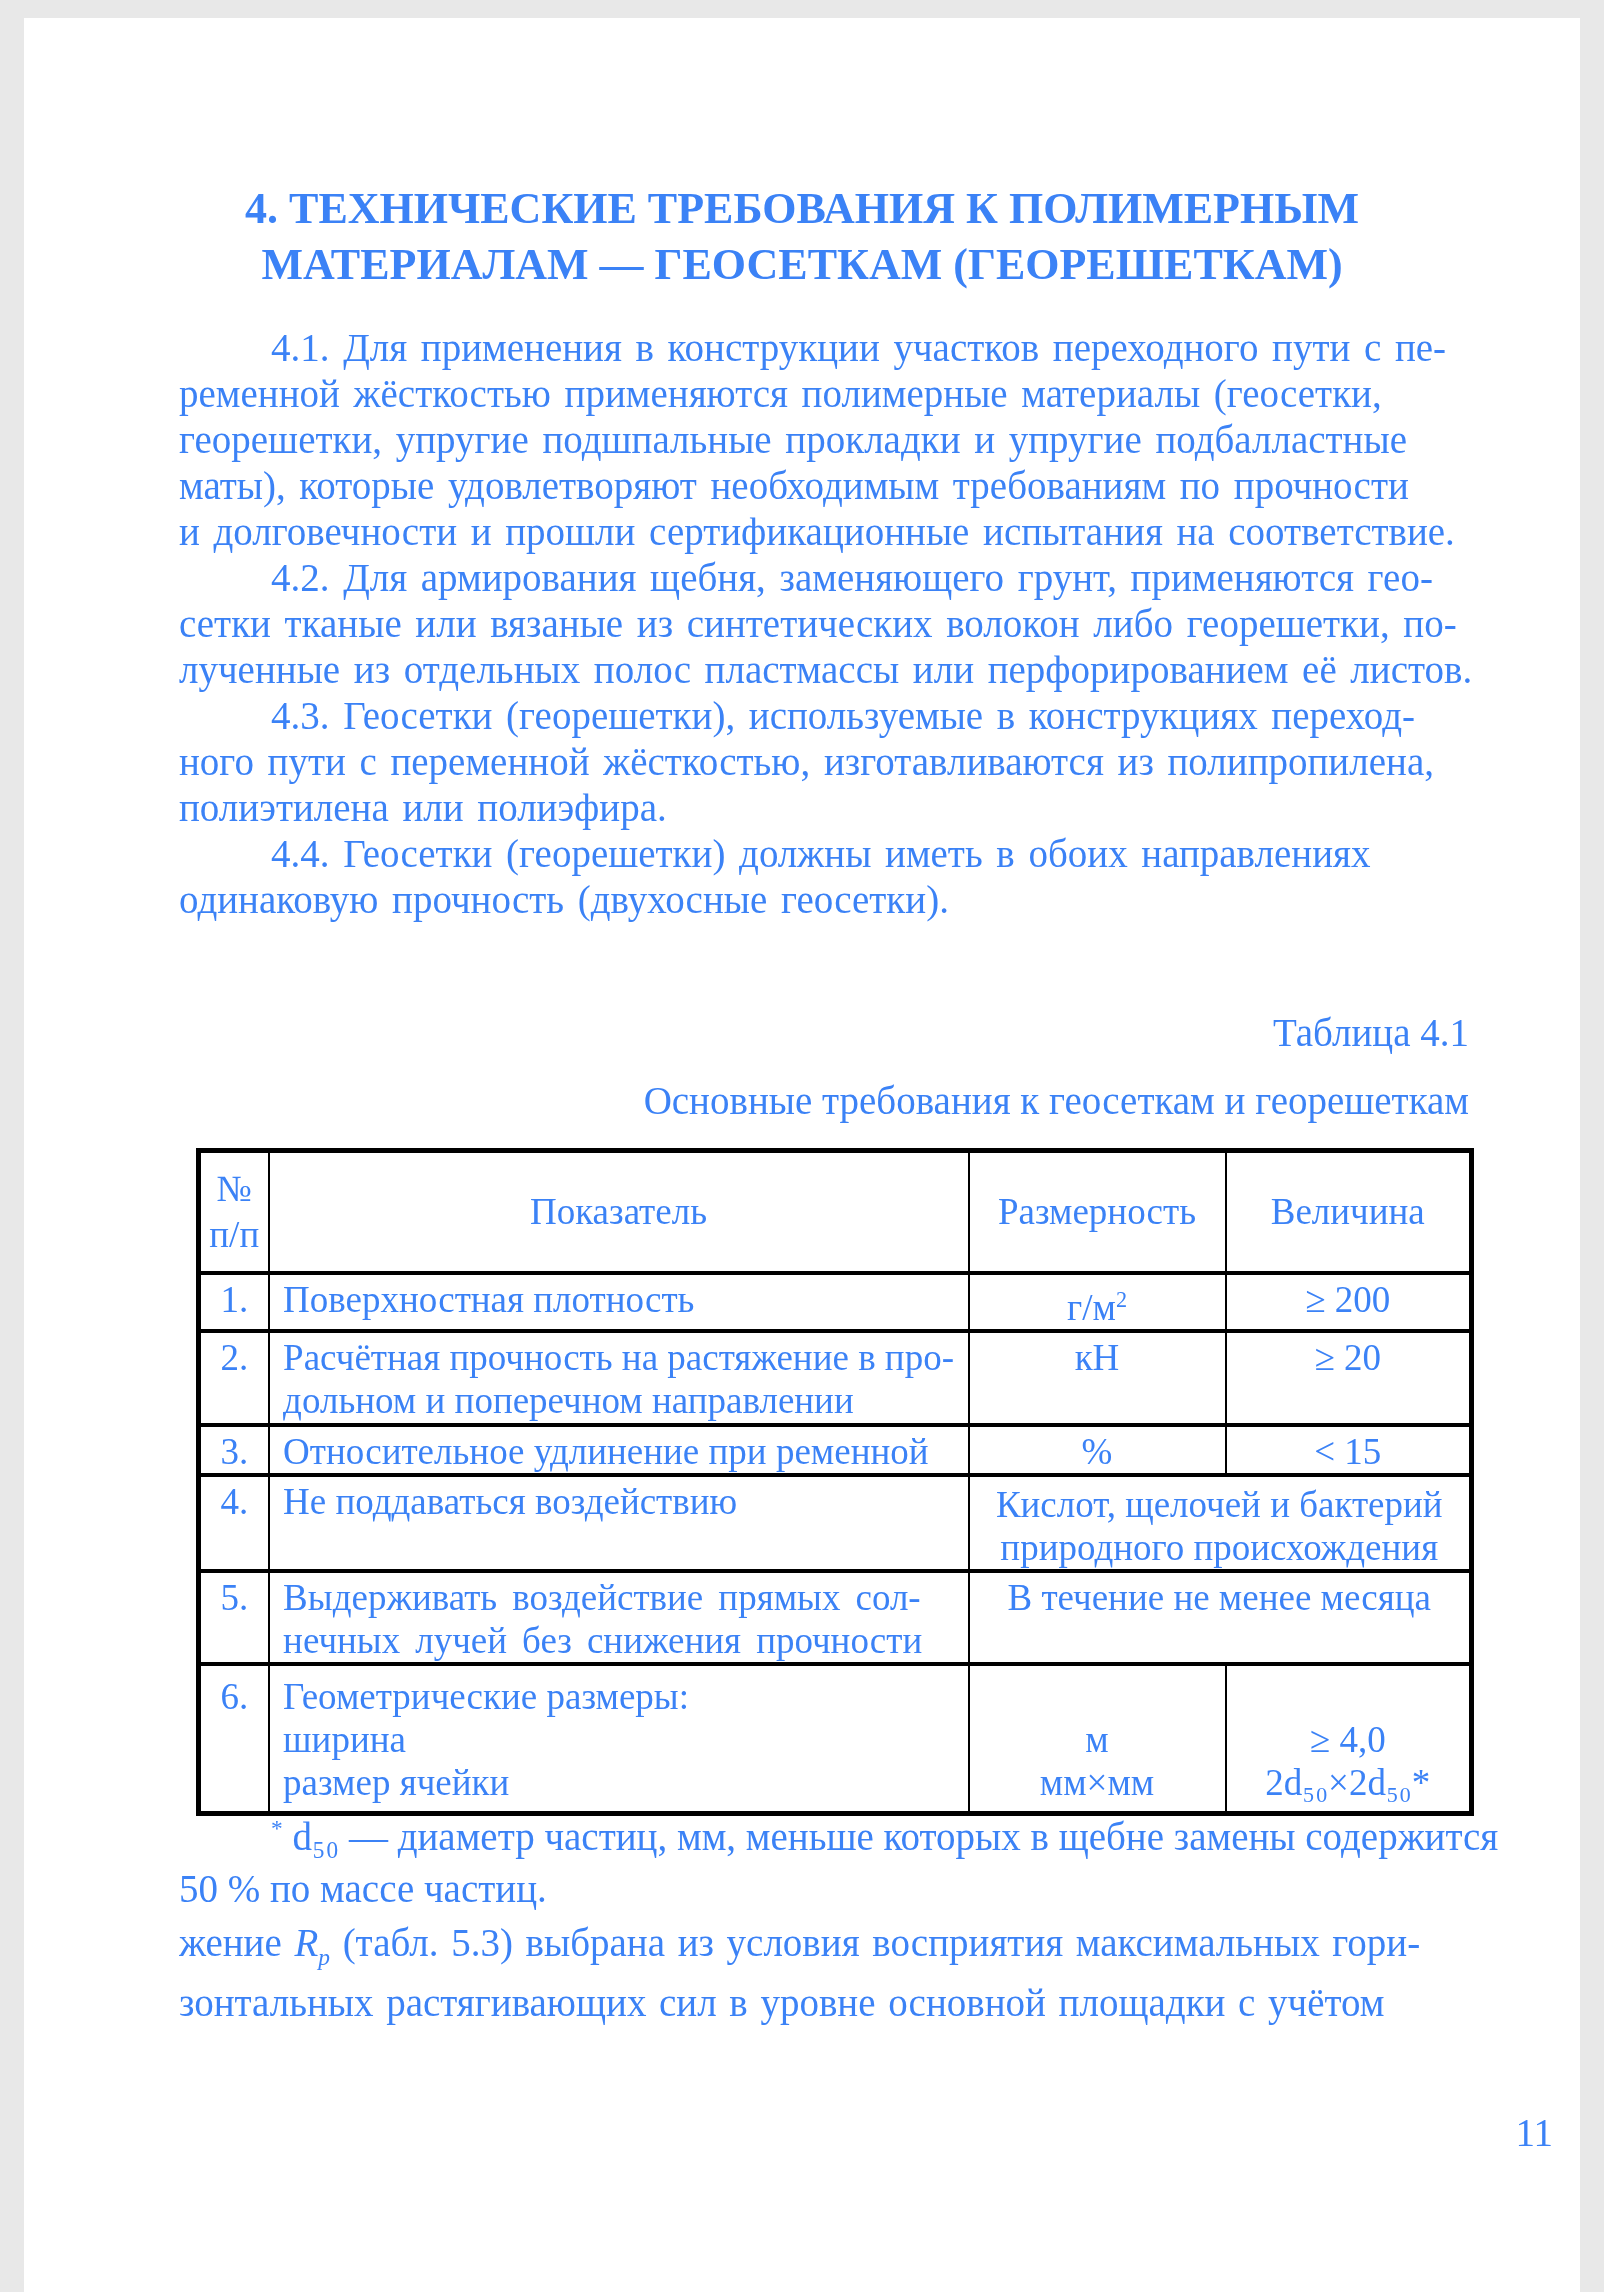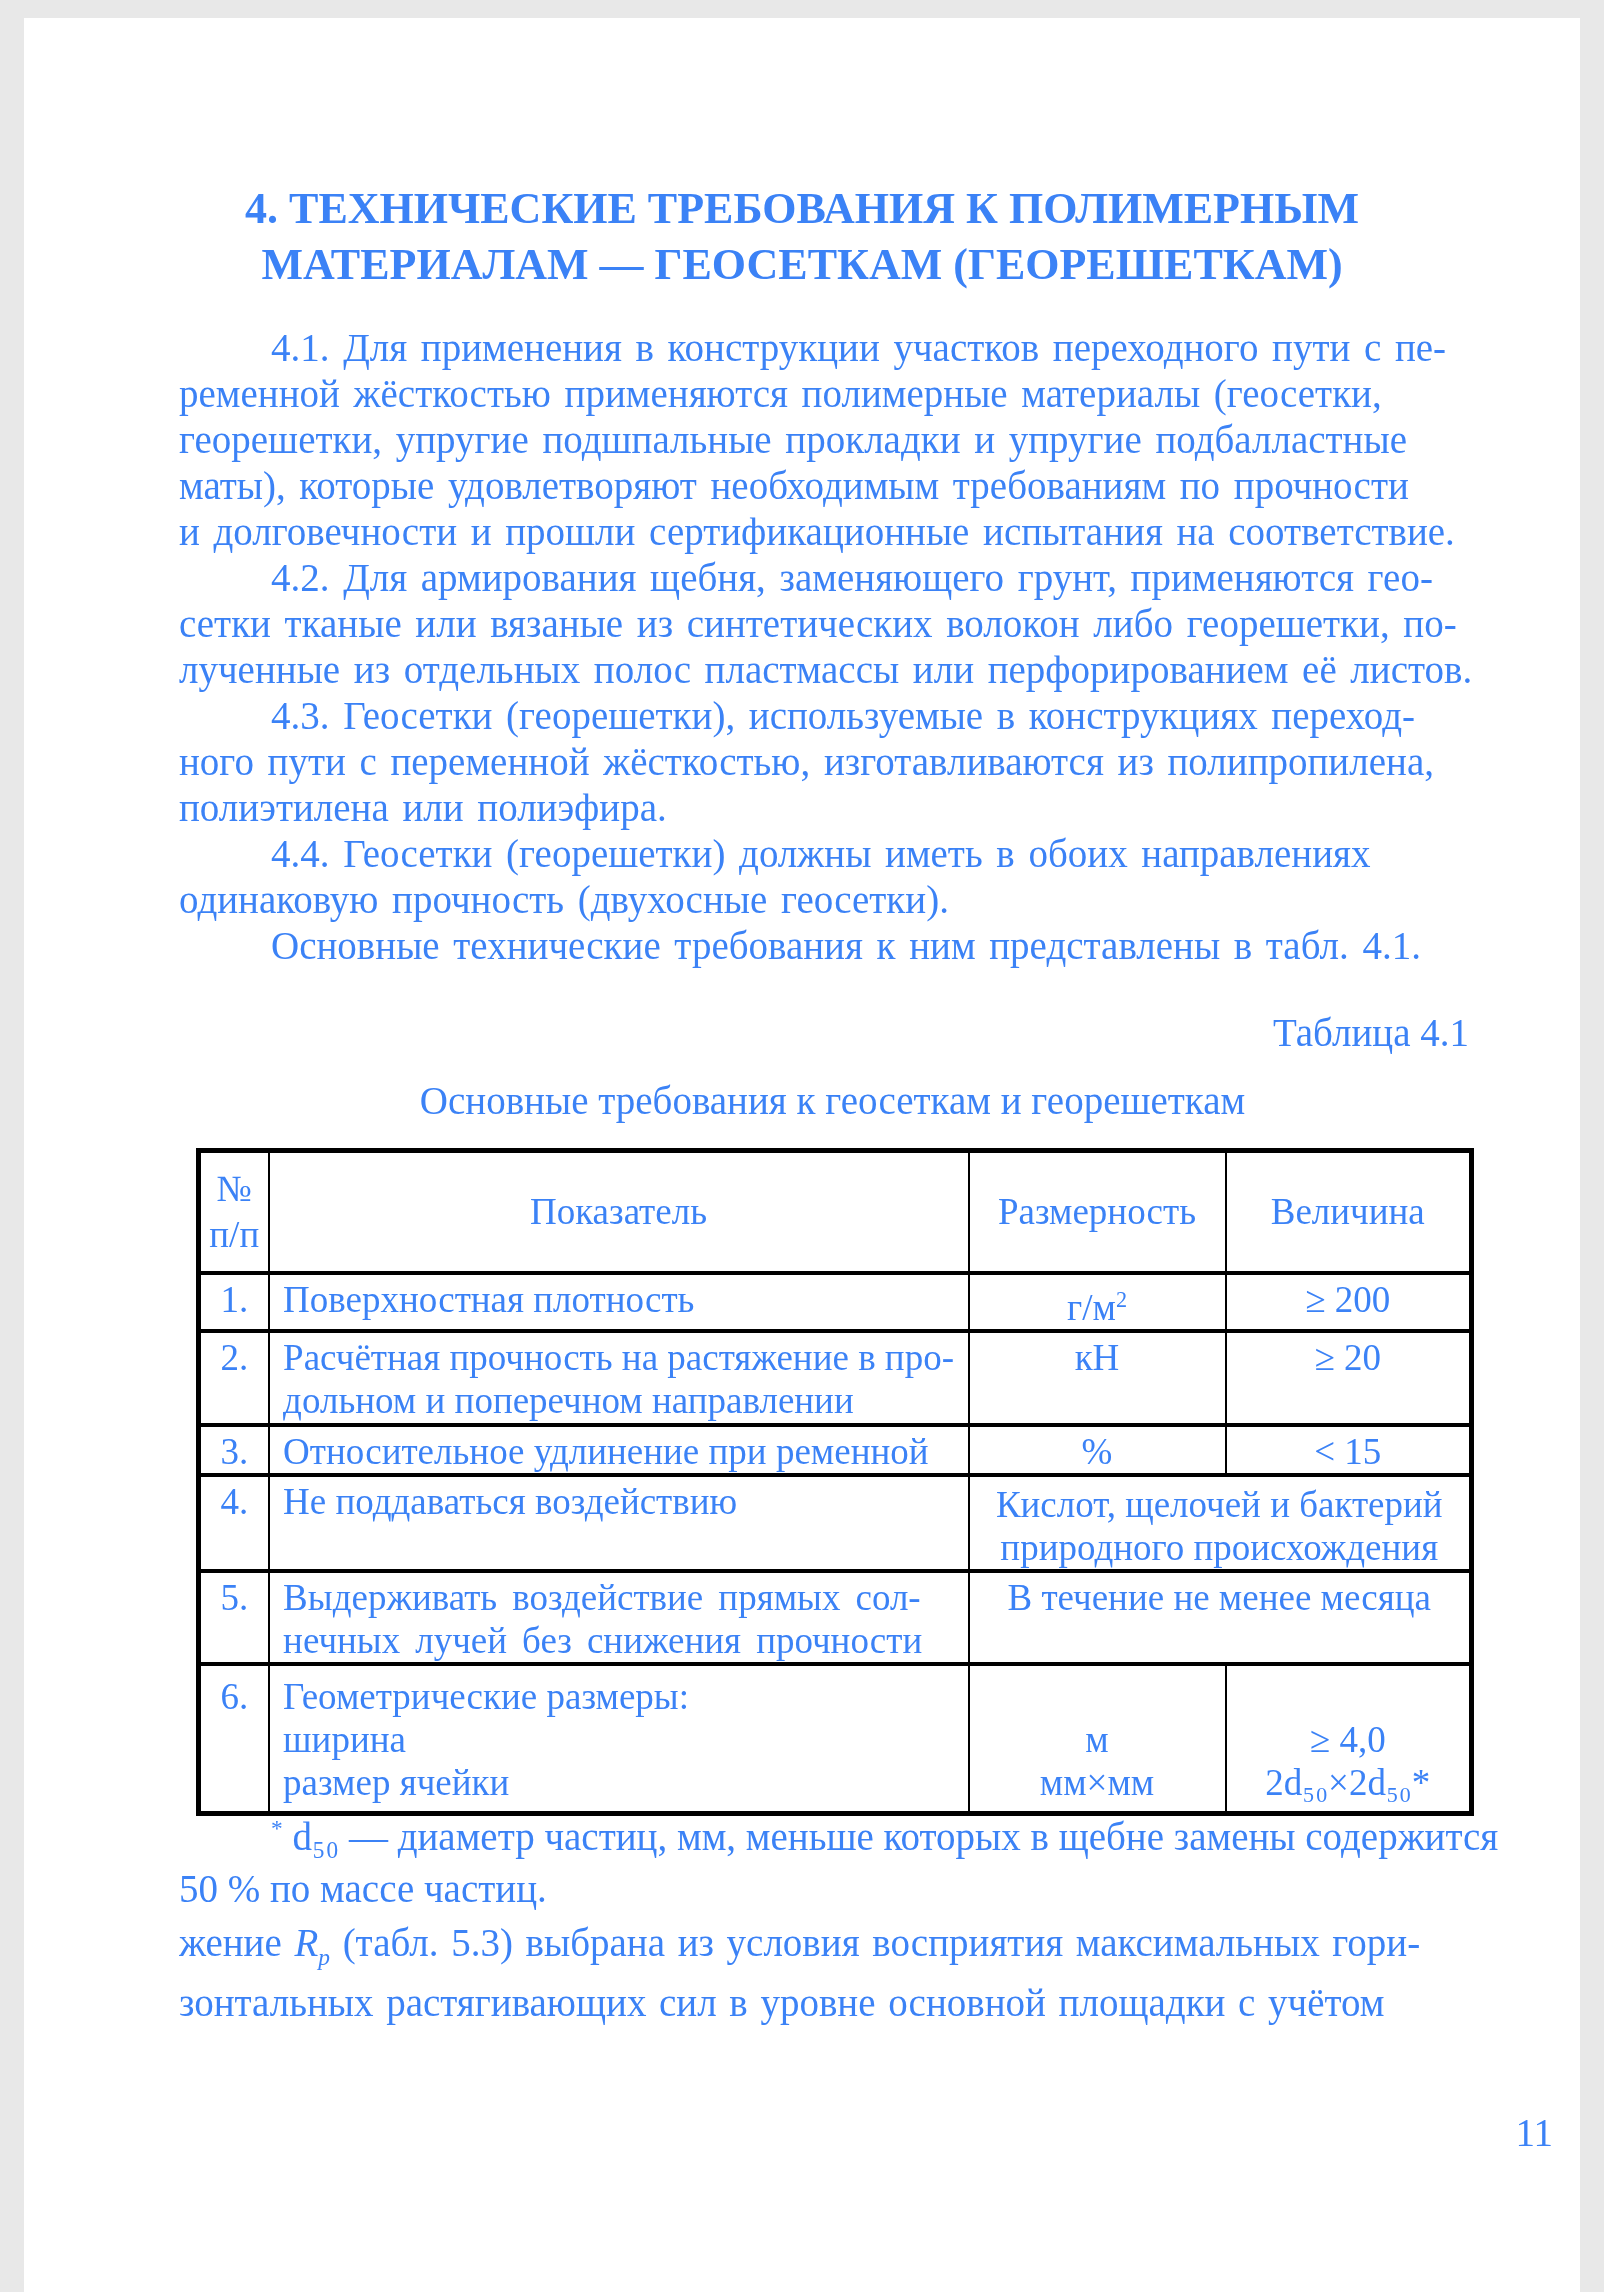--- a/index.html
+++ b/index.html
@@ -25,21 +25,21 @@
   .para{
     margin:0;text-indent:92px;
     white-space:pre;overflow:hidden;
   }
   .table-label{
     position:absolute;top:992px;left:172px;width:1273px;
     text-align:right;font-size:39px;line-height:46px;
   }
   .table-caption{
     position:absolute;top:1060px;left:172px;width:1273px;
-    text-align:center;font-size:39px;line-height:46px;
+    text-align:right;font-size:39px;line-height:46px;
   }
   table.req-table{
     position:absolute;left:172px;top:1130px;
     width:1273px;table-layout:fixed;
     border-collapse:collapse;
     border:5.8px solid #000;
     font-size:37px;line-height:43px;
   }
   .c-num{width:70px}.c-name{width:700px}.c-dim{width:257px}.c-val{width:246px}
   .req-table th,.req-table td{
@@ -96,21 +96,20 @@
 маты), которые удовлетворяют необходимым требованиям по прочности
 и долговечности и прошли сертификационные испытания на соответствие.</p>
     <p class="para">4.2. Для армирования щебня, заменяющего грунт, применяются гео-
 сетки тканые или вязаные из синтетических волокон либо георешетки, по-
 лученные из отдельных полос пластмассы или перфорированием её листов.</p>
     <p class="para">4.3. Геосетки (георешетки), используемые в конструкциях переход-
 ного пути с переменной жёсткостью, изготавливаются из полипропилена,
 полиэтилена или полиэфира.</p>
     <p class="para">4.4. Геосетки (георешетки) должны иметь в обоих направлениях
 одинаковую прочность (двухосные геосетки).</p>
-    <p class="para">Основные технические требования к ним представлены в табл. 4.1.</p>
   </div>
 
   <div class="table-label">Таблица 4.1</div>
   <div class="table-caption">Основные требования к геосеткам и георешеткам</div>
 
   <table class="req-table">
     <colgroup>
       <col class="c-num">
         <col class="c-name">
         <col class="c-dim">

